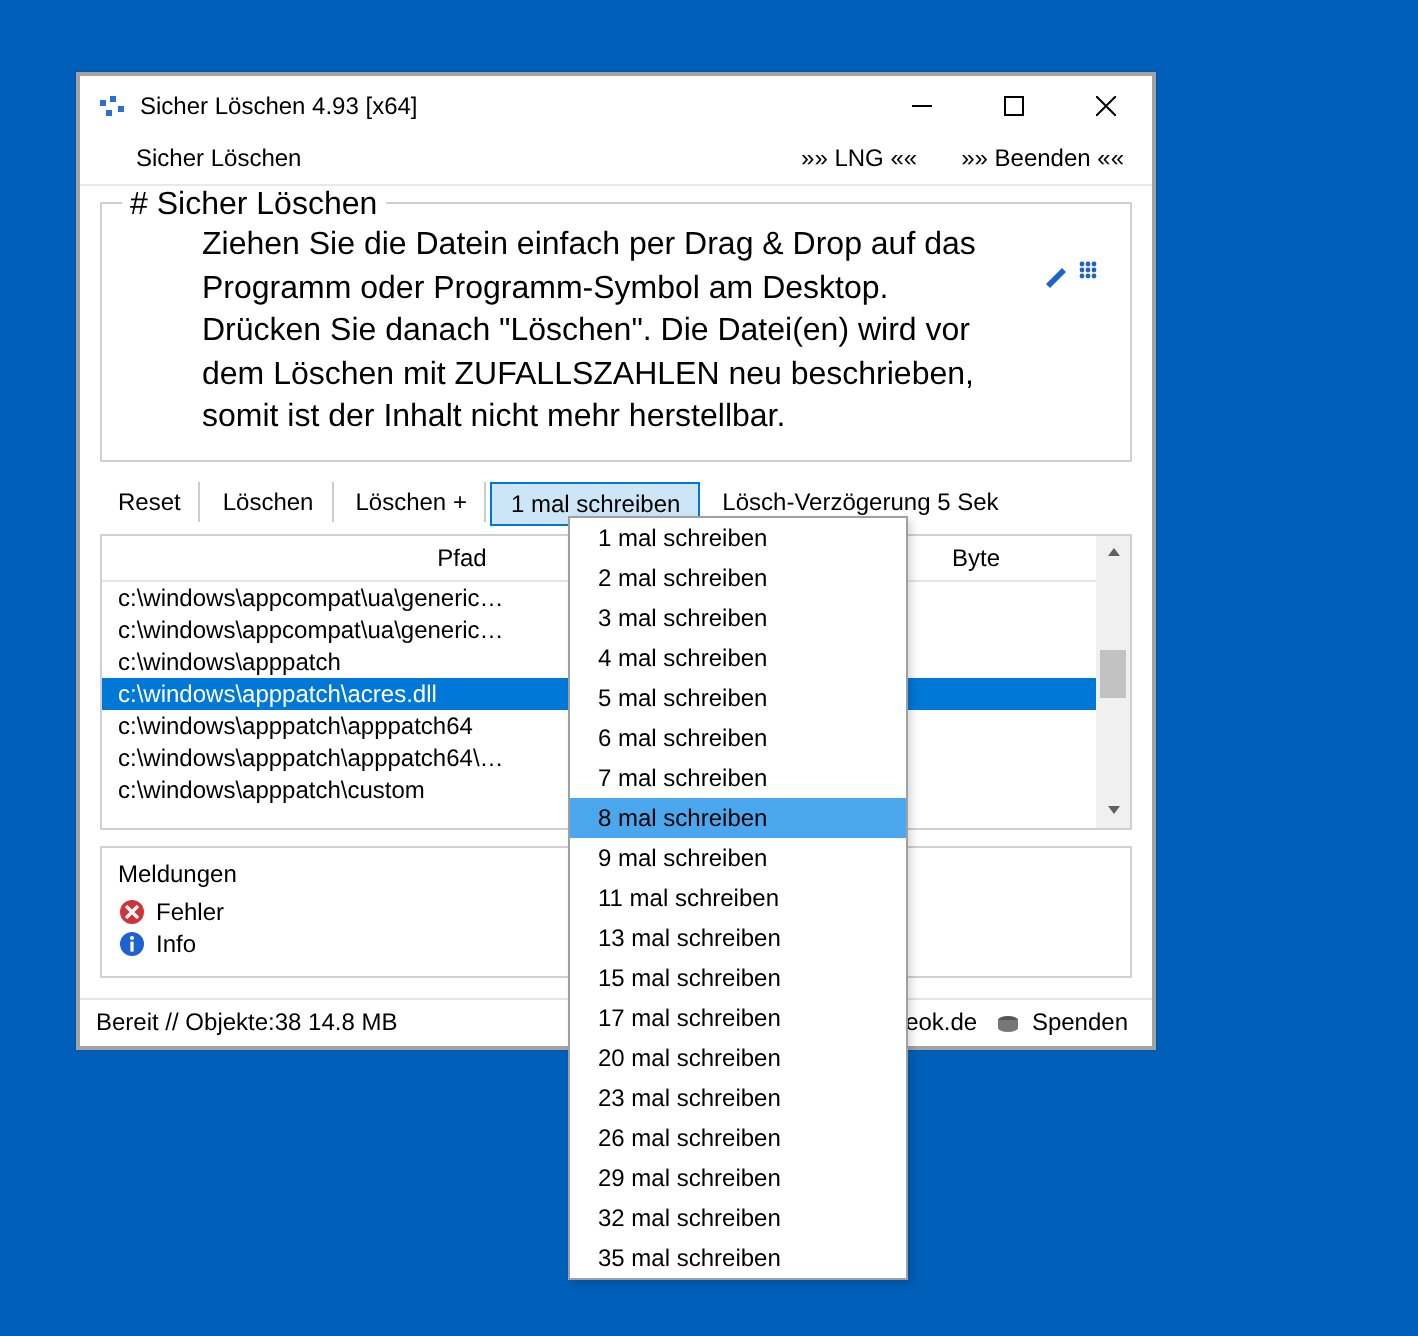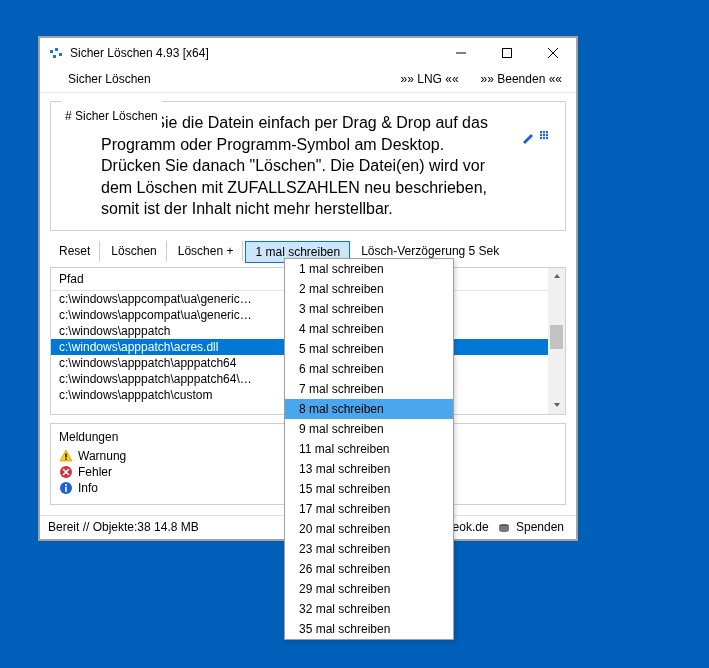--- a/index.html
+++ b/index.html
@@ -57,22 +57,22 @@
 .groupbox {
   border: 1px solid #d0d0d0;
   padding: 10px 10px 10px 10px;
   margin-bottom: 10px;
   position: relative;
 }
 .groupbox .legend {
   position: absolute;
   top: -8px; left: 10px;
   background: #fff;
-  padding: 15px 4px;
-  font-size: 12px;
+  padding: 0 4px;
+  font-size: 16px;
 }
 .groupbox .desc {
   font-size: 16px;
   color: #000;
   line-height: 1.35;
   padding-right: 60px;
   margin-left: 40px;
 }
 .groupbox .logo-icon {
   position: absolute;
@@ -124,20 +124,21 @@
   overflow: hidden;
   margin-bottom: 8px;
 }
 .list-header {
   display: flex;
   border-bottom: 1px solid #e4e4e4;
   font-size: 12px;
 }
 .list-header .col {
   padding: 4px 8px;
+  text-align: center;
 }
 .list-header .col.path { width: 360px; }
 .list-header .col.size { flex: 1; }
 .list-rows { }
 .list-row {
   padding: 1px 8px;
   white-space: nowrap;
   overflow: hidden;
   text-overflow: ellipsis;
   font-size: 12px;
@@ -274,30 +275,20 @@
             </svg>
         </div>
       </div>
     </div>
 
     <div class="msg-box">
       <div class="legend2">Meldungen</div>
       <div class="msg-row">
         <span class="micon">
           <svg width="14" height="14" viewBox="0 0 14 14">
-              <path d="M7 1 L13 12 L1 12 Z" fill="#ffcf00" stroke="#b58b00" stroke-width="0.6"></path>
-              <rect x="6.3" y="4.5" width="1.4" height="4" fill="#000"></rect>
-              <rect x="6.3" y="9.4" width="1.4" height="1.4" fill="#000"></rect>
-            </svg>
-        </span>
-        <span>Warnung</span>
-      </div>
-      <div class="msg-row">
-        <span class="micon">
-          <svg width="14" height="14" viewBox="0 0 14 14">
               <circle cx="7" cy="7" r="6" fill="#d13438"></circle>
               <path d="M4 4 L10 10 M10 4 L4 10" stroke="#fff" stroke-width="1.6"></path>
             </svg>
         </span>
         <span>Fehler</span>
       </div>
       <div class="msg-row">
         <span class="micon">
           <svg width="14" height="14" viewBox="0 0 14 14">
               <circle cx="7" cy="7" r="6" fill="#1e62d0"></circle>

